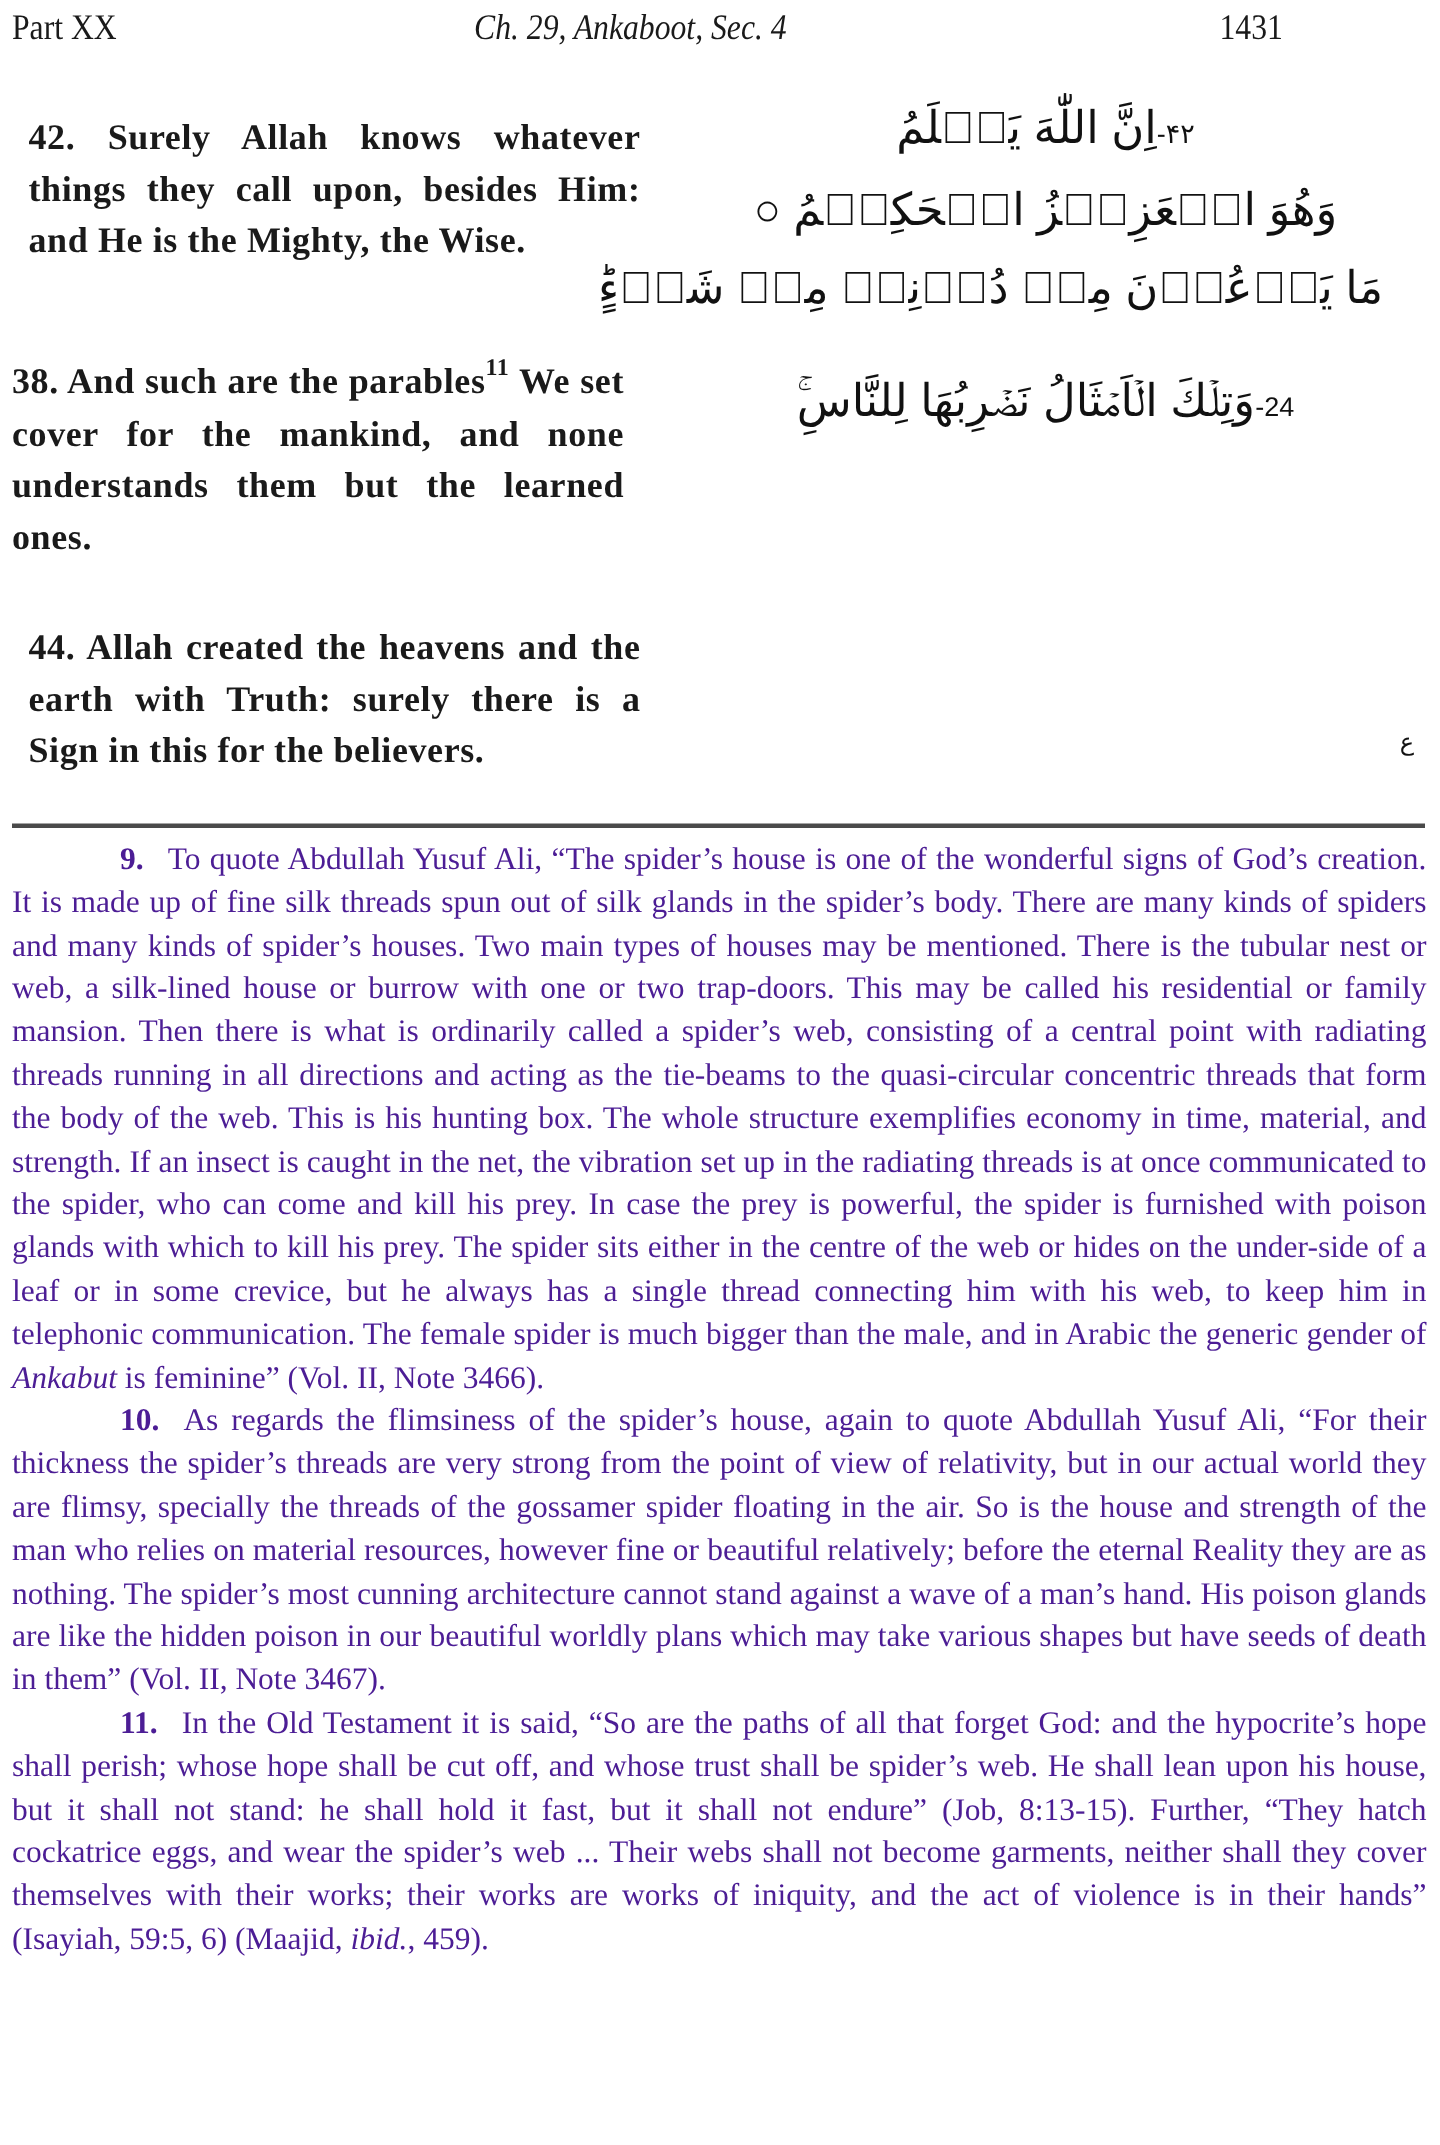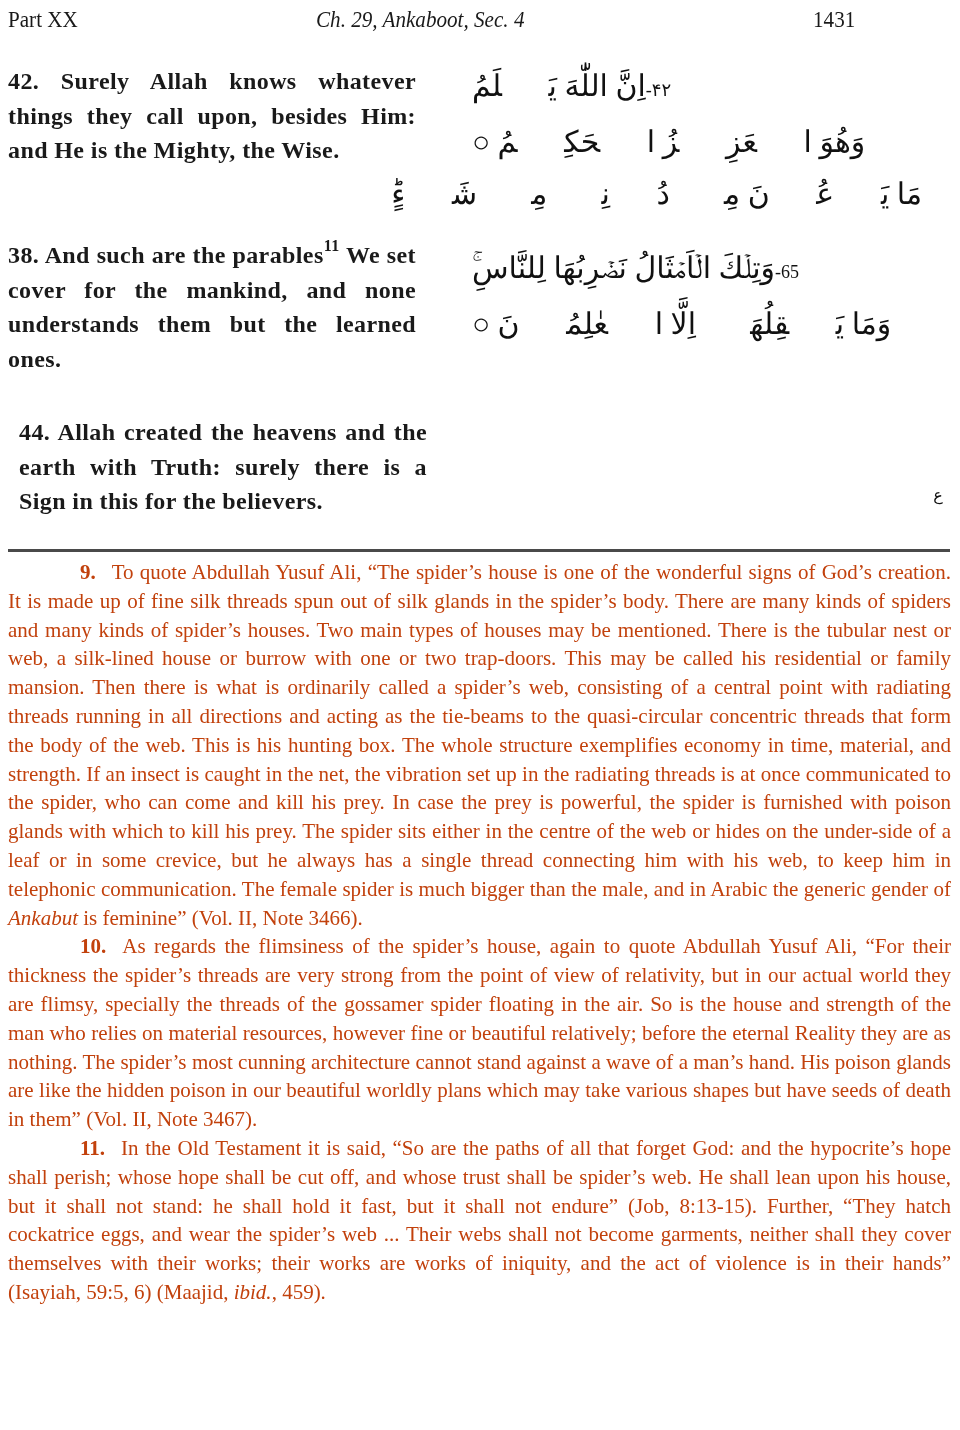--- a/index.html
+++ b/index.html
@@ -21,22 +21,22 @@
   .verse { position: relative; }
   .verse .en {
     position: absolute; left: 0; width: 408px;
     font-family: "Liberation Serif", serif; font-weight: bold;
     font-size: 24px; line-height: 34.5px; text-align: justify;
     letter-spacing: 0.4px;
   }
   .verse .en sup { font-size: 16px; vertical-align: 12px; line-height: 0; }
   .verse .ar {
     position: absolute; right: 38px; width: 450px; direction: rtl;
-    font-family: Liberation Serif, serif; font-size: 30px; line-height: 52px;
-    text-align: left; color: #111;
+    font-family: Liberation Sans, sans-serif; font-size: 30px; line-height: 52px;
+    text-align: center; color: #111;
   }
   .verse .ar .line { display: block; white-space: nowrap; }
   .verse .ar .num { font-size: 18px; }
   #v42 .en { top: 0; }
   #v42 .ar { top: -4px; }
   #v43 .en { top: 174px; }
   #v43 .ar { top: 178px; }
   #v44 .en { top: 340px; }
   #v44 .ar { top: 346px; }
   .ruku {
@@ -46,56 +46,55 @@
   }
 
   .separator {
     position: absolute; top: 549px; left: 8px; width: 942px; height: 3px;
     background: #4a4a4a;
   }
 
   .notes {
     position: absolute; top: 558px; left: 8px; width: 943px;
     font-family: "Liberation Serif", serif; font-size: 21px; line-height: 28.8px;
-    text-align: justify; color: #c2410c;
+    text-align: justify; color: #4c1d95;
   }
   .note { text-indent: 72px; margin: 0; }
   .note .num { font-weight: bold; margin-right: 16px; }
   .note i { font-style: italic; }
 </style>
 </head>
 <body>
 
 <div class="header">
   <span class="left">Part XX</span>
   <span class="center">Ch. 29, Ankaboot, Sec. 4</span>
   <span class="right">1431</span>
 </div>
 
 <div class="verses">
   <div class="verse" id="v42">
-    <p class="en" style="margin:0">
+    <p class="en" style="margin:11px">
       <span>42.</span>
       <span>Surely Allah knows whatever things they call upon, besides Him: and He is the Mighty, the Wise.</span>
     </p>
     <div class="ar">
       <span class="line"><span class="num">۴۲-</span><span>اِنَّ اللّٰهَ يَعۡلَمُ</span></span>
       <span class="line">وَهُوَ الۡعَزِيۡزُ الۡحَكِيۡمُ ○</span>
       <span class="line">مَا يَدۡعُوۡنَ مِنۡ دُوۡنِهٖ مِنۡ شَىۡءٍ‌ؕ</span>
     </div>
   </div>
 
   <div class="verse" id="v43">
     <p class="en" style="margin:0">
       <span>38.</span>
       <span>And such are the parables</span><sup>11</sup><span> We set cover for the mankind, and none understands them but the learned ones.</span>
     </p>
     <div class="ar">
-      <span class="line"><span class="num">65-</span><span>وَتِلۡكَ الۡاَمۡثَالُ نَضۡرِبُهَا لِلنَّاسِ‌ۚ</span></span>
-      <span class="line">وَمَا يَعۡقِلُهَاۤ اِلَّا الۡعٰلِمُوۡنَ ○</span>
+      <span class="line"><span class="num">24-</span><span>وَتِلۡكَ الۡاَمۡثَالُ نَضۡرِبُهَا لِلنَّاسِ‌ۚ</span></span>
     </div>
   </div>
 
   <div class="verse" id="v44">
     <p class="en" style="margin:11px">
       <span>44.</span>
       <span>Allah created the heavens and the earth with Truth: surely there is a Sign in this for the believers.</span>
     </p>
     <div class="ar">
     </div>

